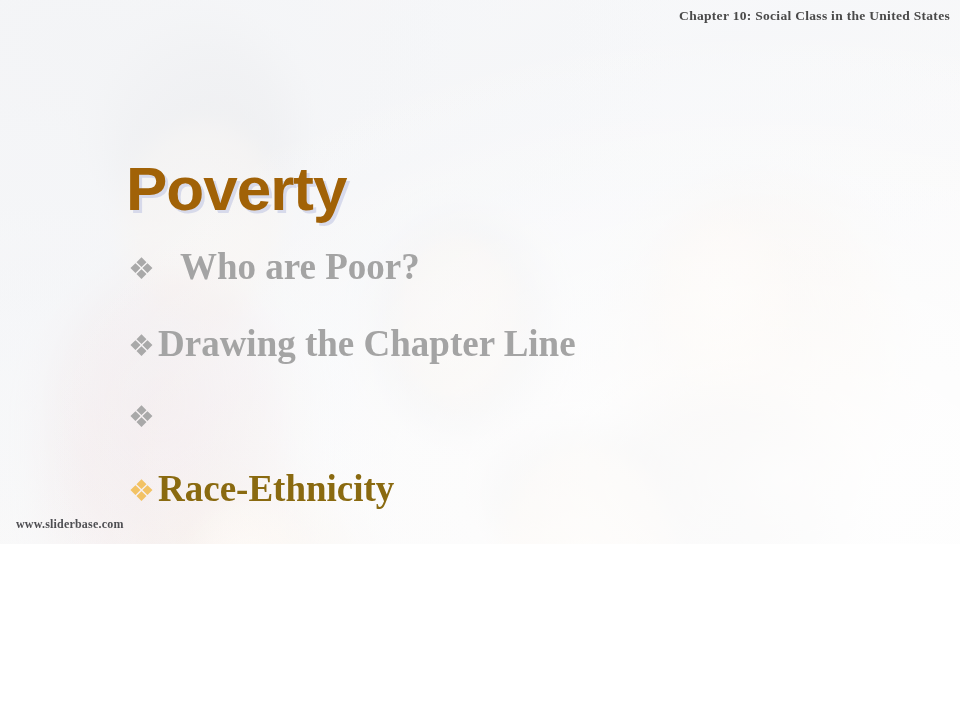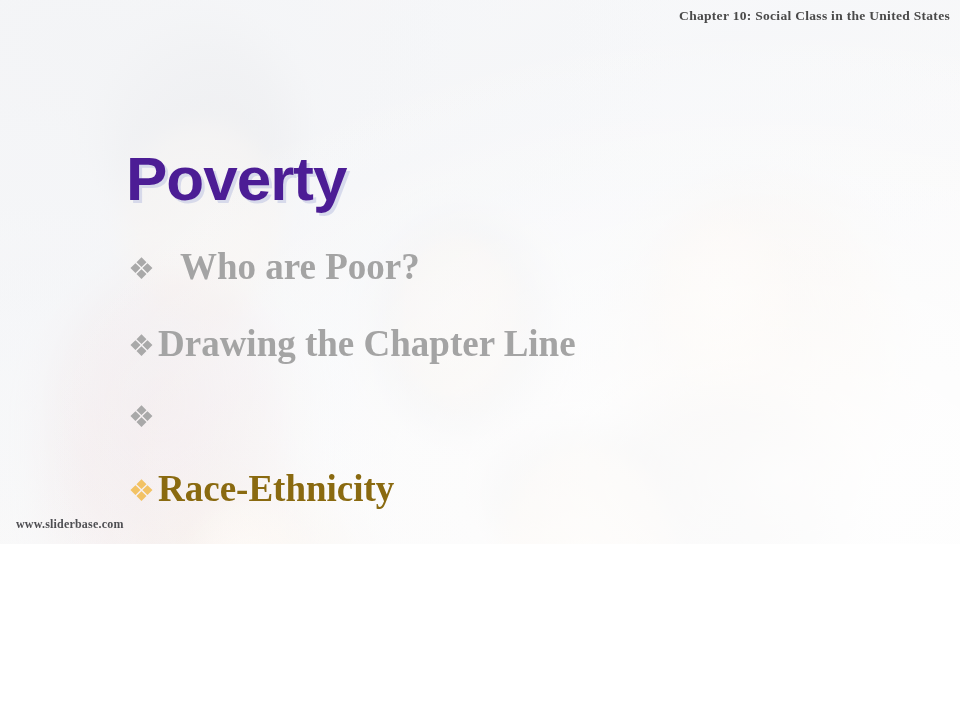--- a/index.html
+++ b/index.html
@@ -139,25 +139,25 @@
     font-weight: bold;
     color: #4a4a4a;
     letter-spacing: 0.3px;
     white-space: nowrap;
   }
 
   
   .slide-title {
     position: absolute;
     left: 126px;
-    top: 143px;
+    top: 153px;
     font-family: "Liberation Sans", sans-serif;
     font-size: 62px;
     font-weight: bold;
-    color: #4c1d95;
+    color: #a16207;
     letter-spacing: -1px;
     text-shadow: 3px 3px 0 rgba(190,195,225,0.55);
   }
 
   
   .bullets {
     position: absolute;
     left: 128px;
     top: 248px;
     width: 780px;

